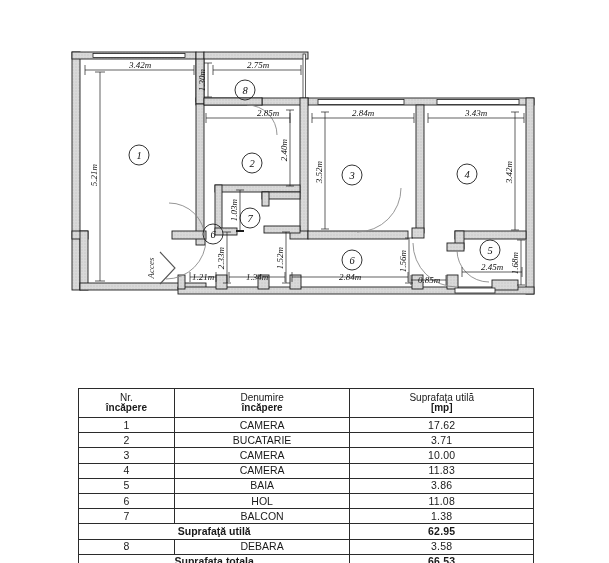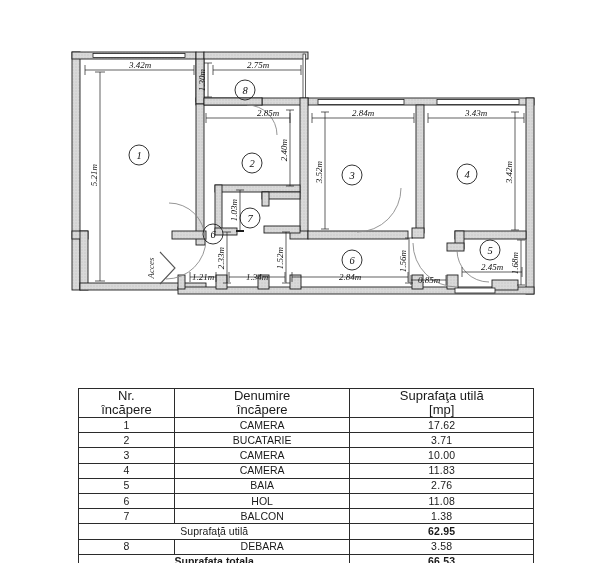--- a/index.html
+++ b/index.html
@@ -9,28 +9,28 @@
   #plan svg{display:block;}
 
   
   #table-wrap{position:absolute;left:78px;top:388px;width:456px;}
   table.areas{border-collapse:collapse;width:456px;
               font-size:10.5px;color:#1a1a1a;}
   table.areas td,table.areas th{
       border:1px solid #2b2b2b;
       text-align:center;vertical-align:middle;
       padding:0;height:14.2px;line-height:1.05;font-weight:normal;}
-  table.areas thead th{height:28px;font-size:13px;}
+  table.areas thead th{height:28px;font-size:10px;}
   col.c1{width:96px;}
   col.c2{width:176px;}
   col.c3{width:184px;}
   .hdr-l1{display:block;}
-  .hdr-l2{display:block;}
+  .hdr-l2{display:block;font-weight:bold;}
   tr.sum td{font-weight:bold;}
-  tr.sum td.lbl{font-weight:normal;text-align:center;}
+  tr.sum td.lbl{font-weight:bold;text-align:center;}
   td.val{letter-spacing:.2px;}
   tr.total td{font-weight:bold;}
 </style>
 </head>
 <body>
 
 <div id="plan">
 <svg width="609" height="370" viewBox="0 0 609 370" xmlns="http://www.w3.org/2000/svg">
   <defs>
     <pattern id="hatch" width="3" height="3" patternUnits="userSpaceOnUse">
@@ -292,21 +292,21 @@
         <td class="val">10.00</td>
       </tr>
       <tr>
         <td>4</td>
         <td>CAMERA</td>
         <td class="val">11.83</td>
       </tr>
       <tr>
         <td>5</td>
         <td>BAIA</td>
-        <td class="val">2.76</td>
+        <td class="val">3.86</td>
       </tr>
       <tr>
         <td>6</td>
         <td>HOL</td>
         <td class="val">11.08</td>
       </tr>
       <tr>
         <td>7</td>
         <td>BALCON</td>
         <td class="val">1.38</td>

